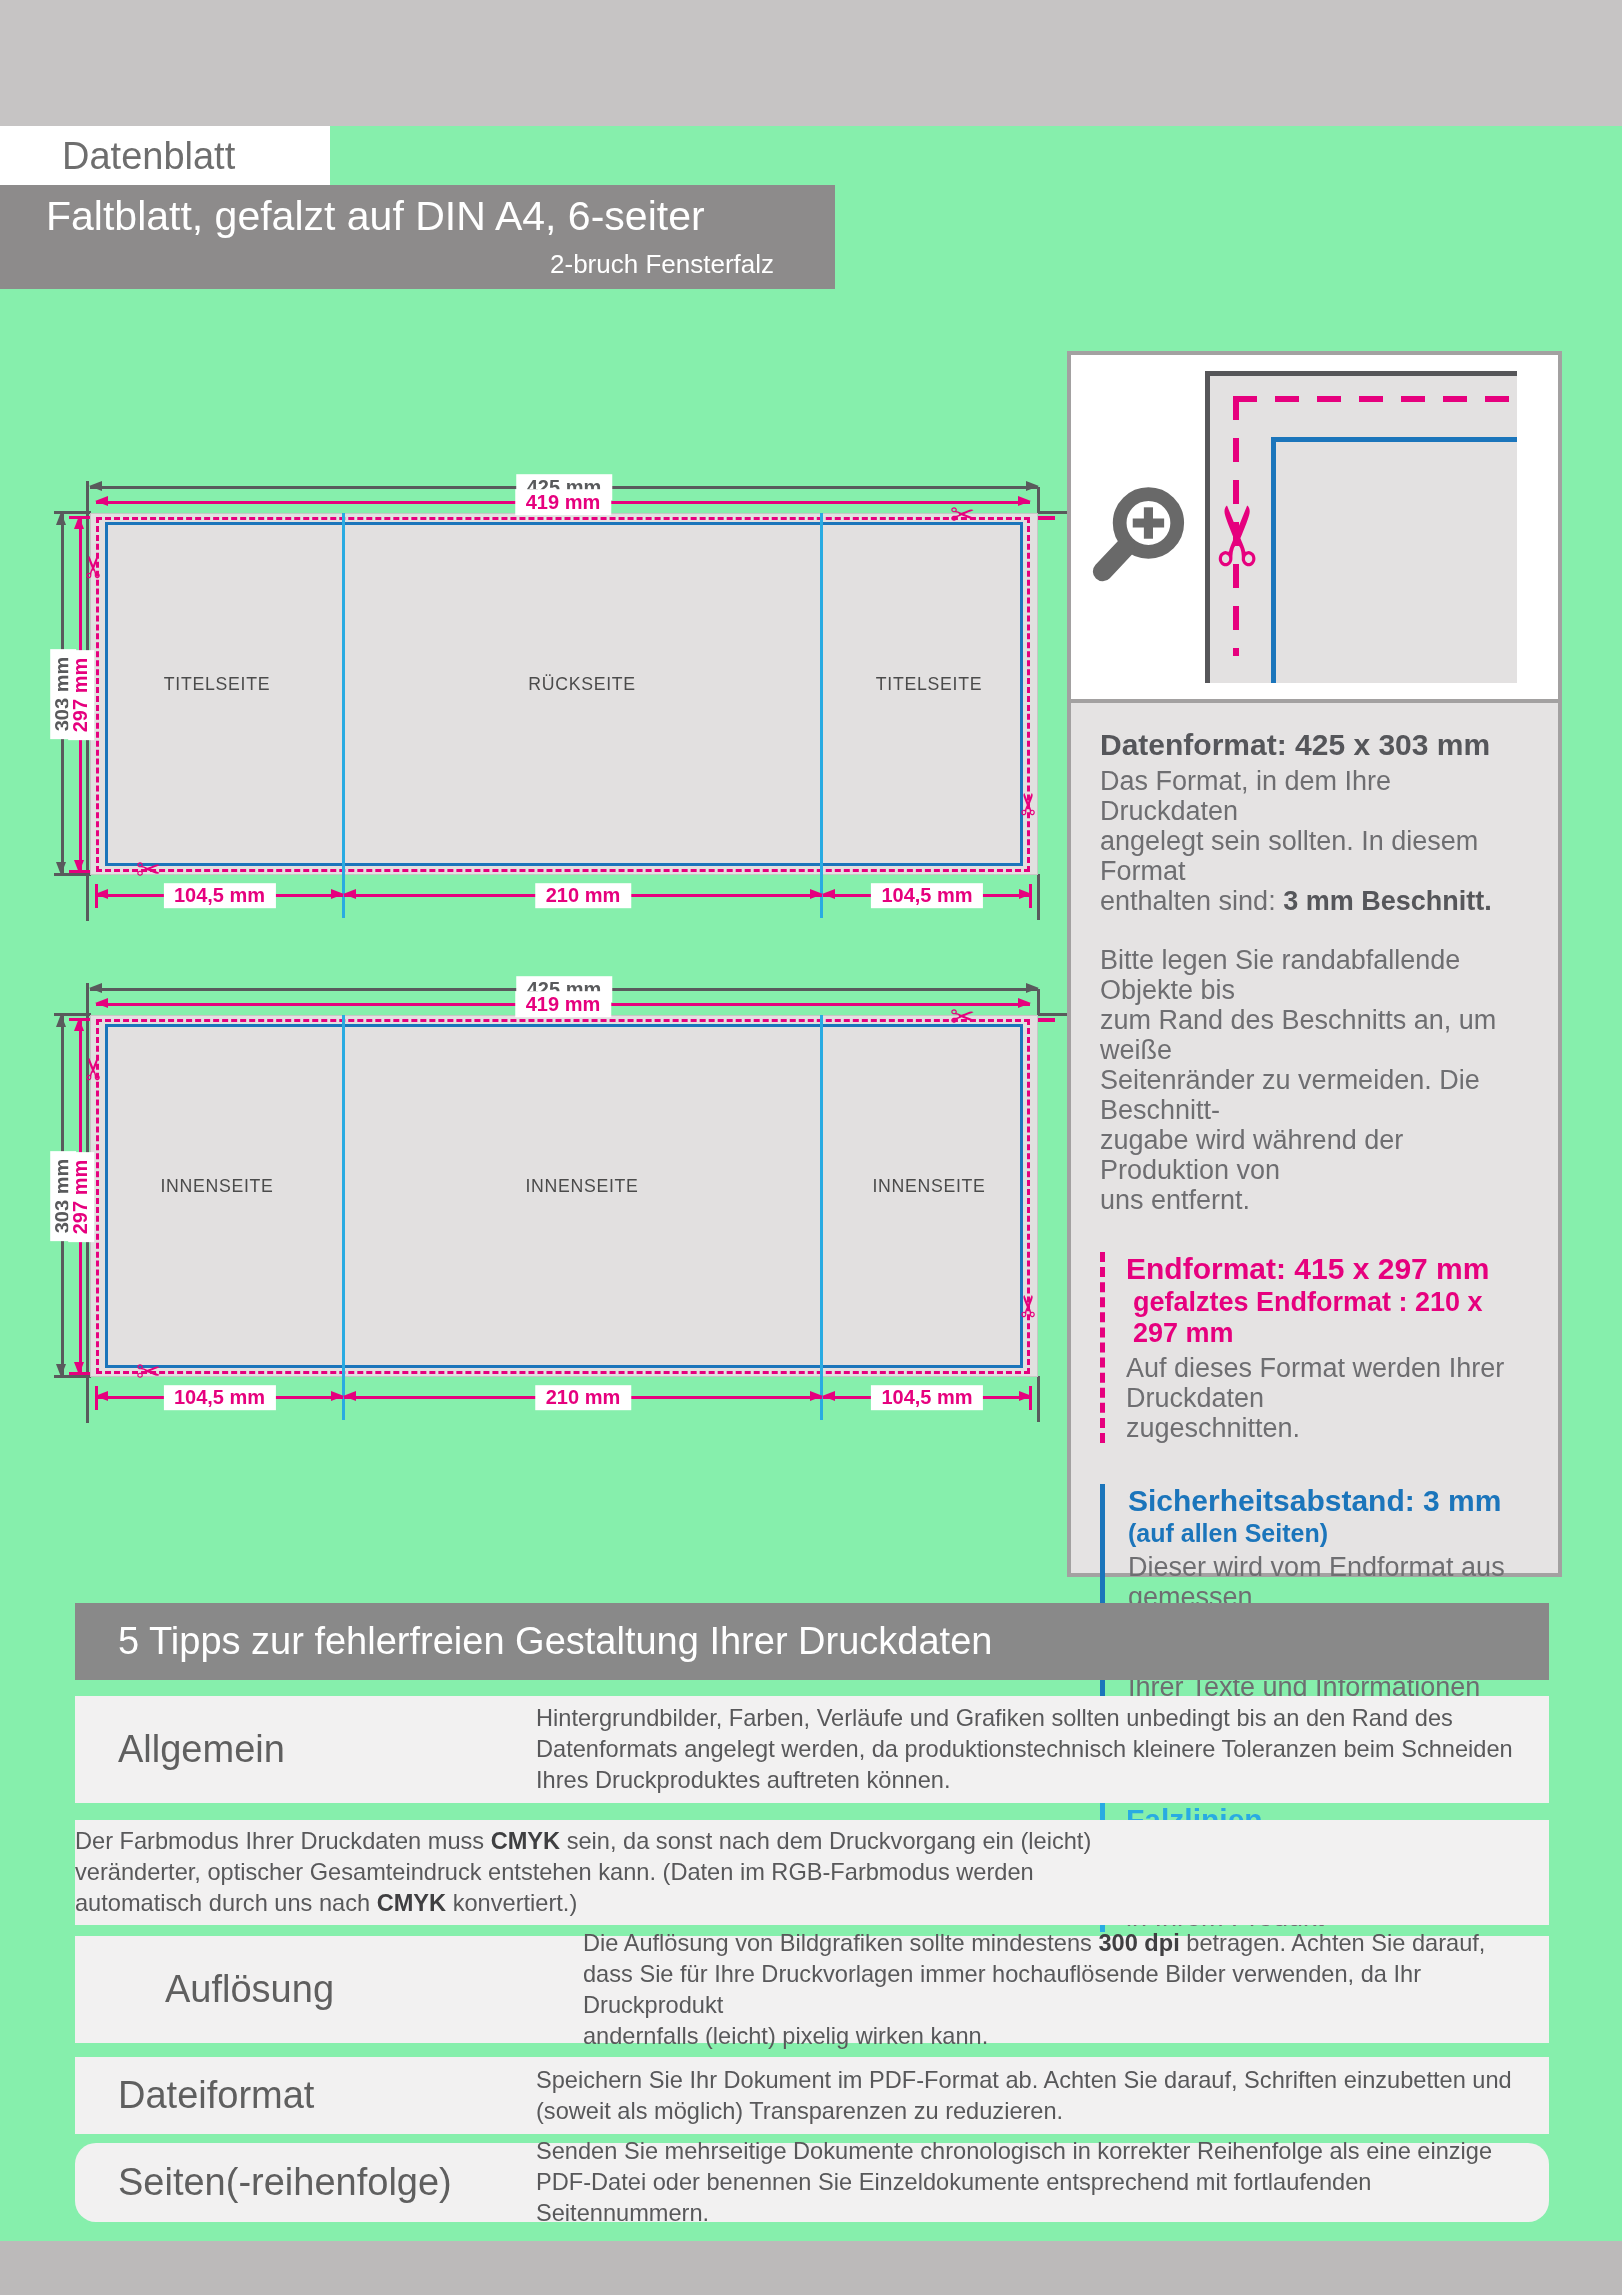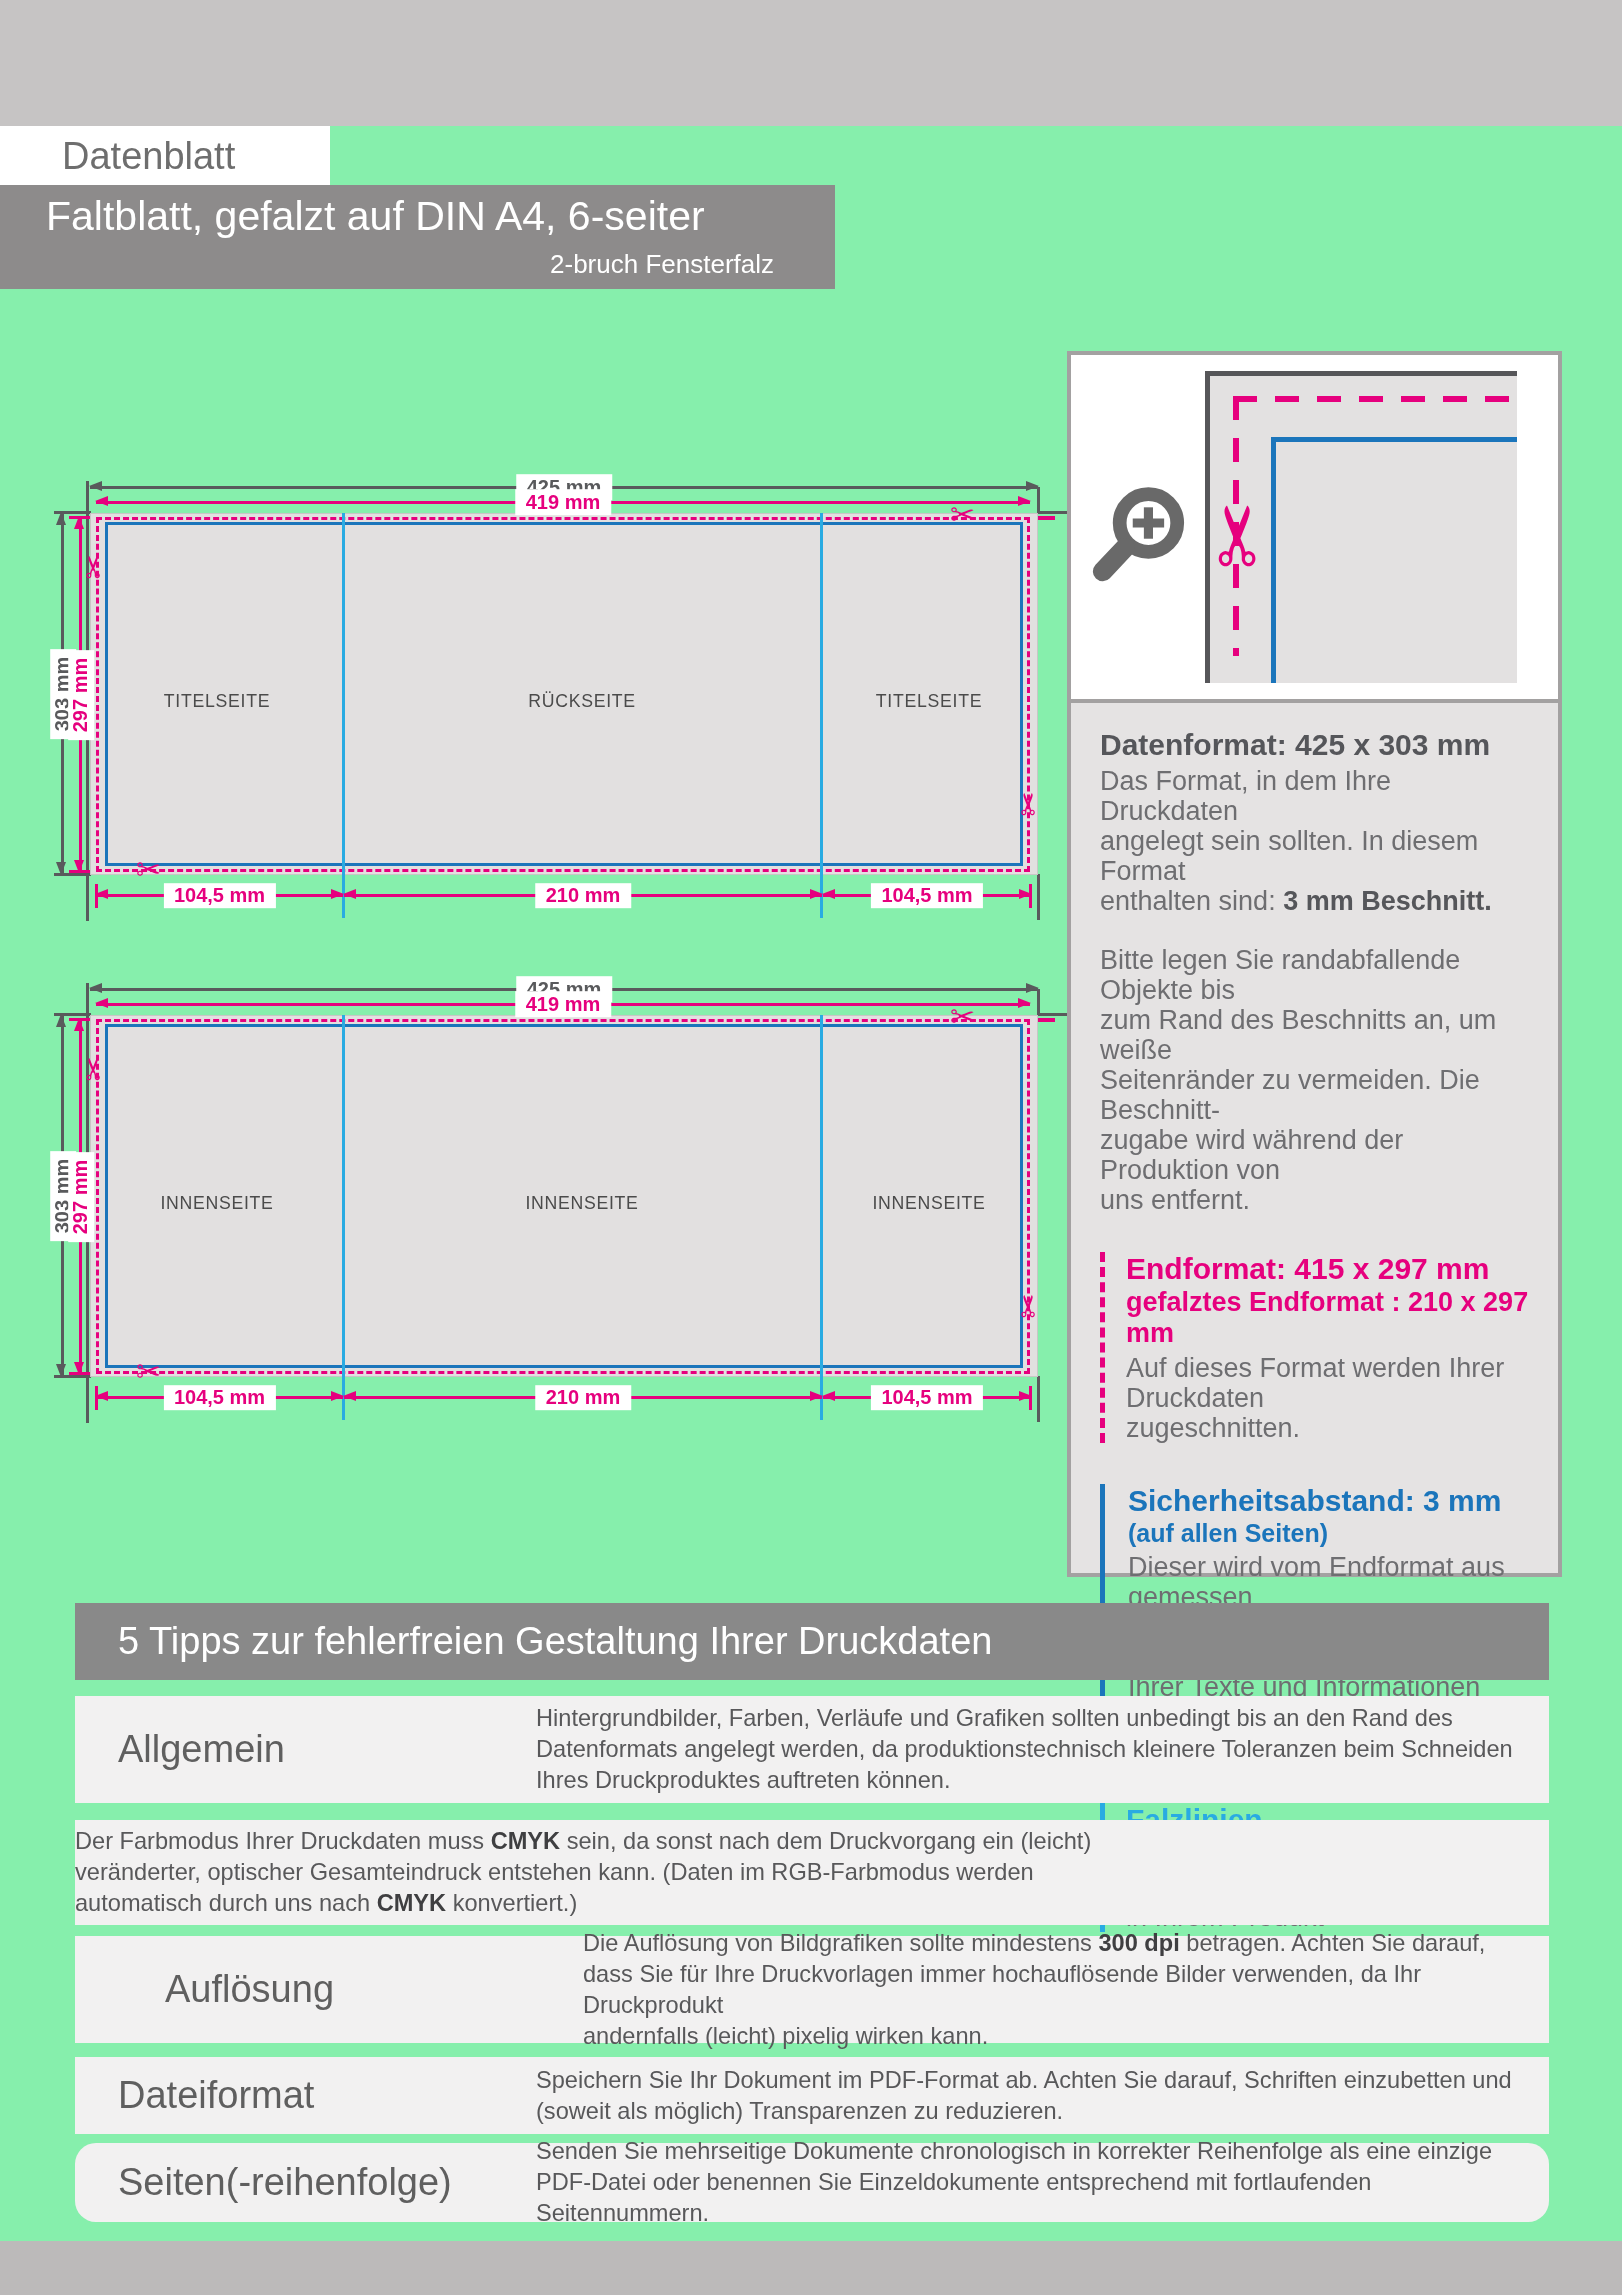--- a/index.html
+++ b/index.html
@@ -14,21 +14,21 @@
   .title-band .main{position:absolute;left:46px;top:7.9px;font-size:41px;color:#ffffff;white-space:nowrap;}
   .title-band .sub{position:absolute;right:61px;bottom:9.2px;font-size:26px;color:#ffffff;white-space:nowrap;}
 
   
   .diagram{position:absolute;left:0;width:1623px;height:458px;}
   .fill-rect{position:absolute;left:90px;top:25.5px;width:948px;height:362px;background:#e2e0e0;border:1.3px solid #c9c6c6;box-sizing:border-box;}
   .bleed-rect{position:absolute;left:96px;top:30px;width:934px;height:355px;border:3.3px dashed #e6007e;box-sizing:border-box;}
   .safe-rect{position:absolute;left:105px;top:35px;width:918px;height:344px;border:3.3px solid #1b75bb;box-sizing:border-box;}
   .fold{position:absolute;top:25.5px;width:2.6px;height:405px;background:#29abe2;}
   .fold.f1{left:342px;} .fold.f2{left:820px;}
-  .plabel{position:absolute;top:204px;transform:translateX(-50%);font-size:17.7px;letter-spacing:0.7px;color:#4b4b4b;white-space:nowrap;}
+  .plabel{position:absolute;top:187px;transform:translateX(-50%);font-size:17.7px;letter-spacing:0.7px;color:#4b4b4b;white-space:nowrap;}
 
   .dim-h{position:absolute;height:3.3px;}
   .dim-h .ln{display:block;width:100%;height:3.3px;background:currentColor;}
   .dim-v{position:absolute;width:3.3px;}
   .dim-v .ln{display:block;width:3.3px;height:100%;background:currentColor;}
   .gray{color:#595a5c;} .mag{color:#e6007e;}
   .ar{position:absolute;width:0;height:0;}
   .ar-l{left:-0.7px;top:-4.6px;border-top:5.9px solid transparent;border-bottom:5.9px solid transparent;border-right:13px solid currentColor;}
   .ar-r{right:-0.7px;top:-4.6px;border-top:5.9px solid transparent;border-bottom:5.9px solid transparent;border-left:13px solid currentColor;}
   .ar-u{top:-0.7px;left:-4.6px;border-left:5.9px solid transparent;border-right:5.9px solid transparent;border-bottom:13px solid currentColor;}
@@ -49,21 +49,21 @@
   .mini-blue-v{position:absolute;left:1271px;top:437px;width:5.2px;height:246px;background:#1b75bb;}
   .mini-sc{position:absolute;left:1186px;top:483px;width:105px;height:105px;display:flex;align-items:center;justify-content:center;font-size:82px;color:#e6007e;transform:rotate(-90deg);}
   .mag-icon{position:absolute;left:1088px;top:472px;}
 
   .info-panel{position:absolute;left:1067px;top:703px;width:495px;height:874px;background:#e5e3e3;border:4.6px solid #a3a1a1;border-top:none;box-sizing:border-box;padding:25px 26px 0 29px;}
   .info-panel h3{margin:0;font-size:30px;line-height:1.15;}
   .info-panel .h-gray{color:#55565a;}
   .info-panel .h-mag{color:#e6007e;}
   .info-panel .h-blue{color:#1b75bb;}
   .info-panel .h-cyan{color:#29abe2;}
-  .sub-mag{font-size:27px;font-weight:700;color:#e6007e;line-height:1.15;}
+  .sub-mag{font-size:27px;font-weight:700;color:#e6007e;line-height:1.15;margin-left:7px;}
   .sub-blue{font-size:25px;font-weight:600;color:#1b75bb;line-height:1.2;}
   .ibody{font-size:27px;line-height:30px;color:#6e6e71;white-space:pre-line;margin-top:3.9px;}
   .ibody b{color:#55565a;}
   .sect{margin-top:37px;}
   .brd-mag{border-left:5.9px dashed #e6007e;padding-left:21px;}
   .brd-blue{border-left:5.9px solid #1b75bb;padding-left:23px;margin-top:41px;}
   .brd-cyan{border-left:5.9px solid #29abe2;padding-left:21px;margin-top:41px;}
 
   
   .tips-bar{position:absolute;left:75px;top:1603px;width:1474px;height:77px;background:#898989;}

